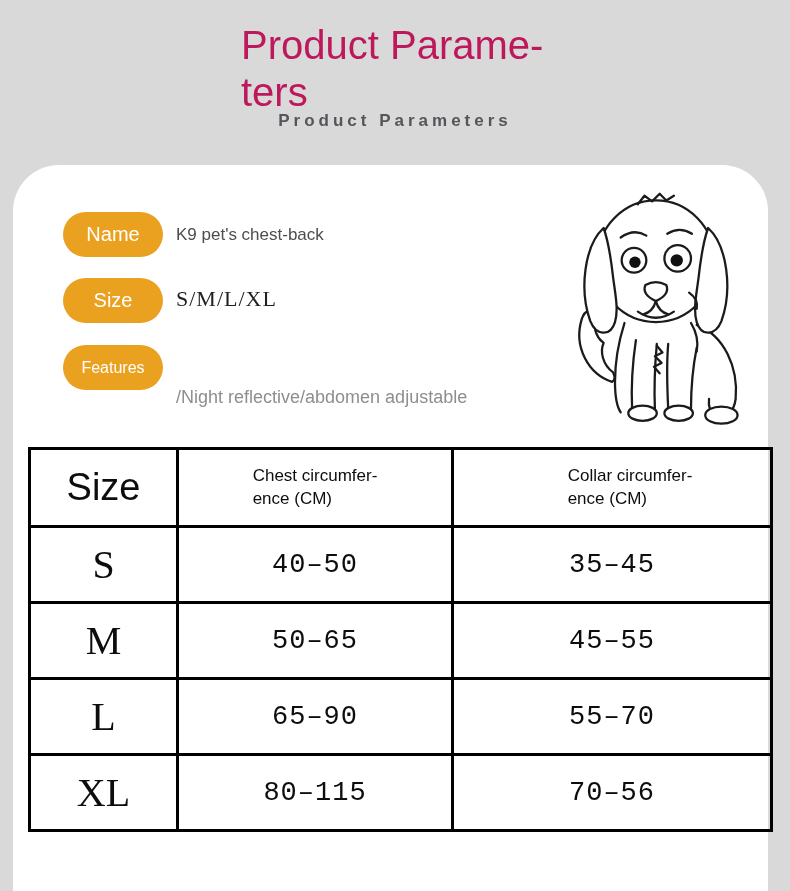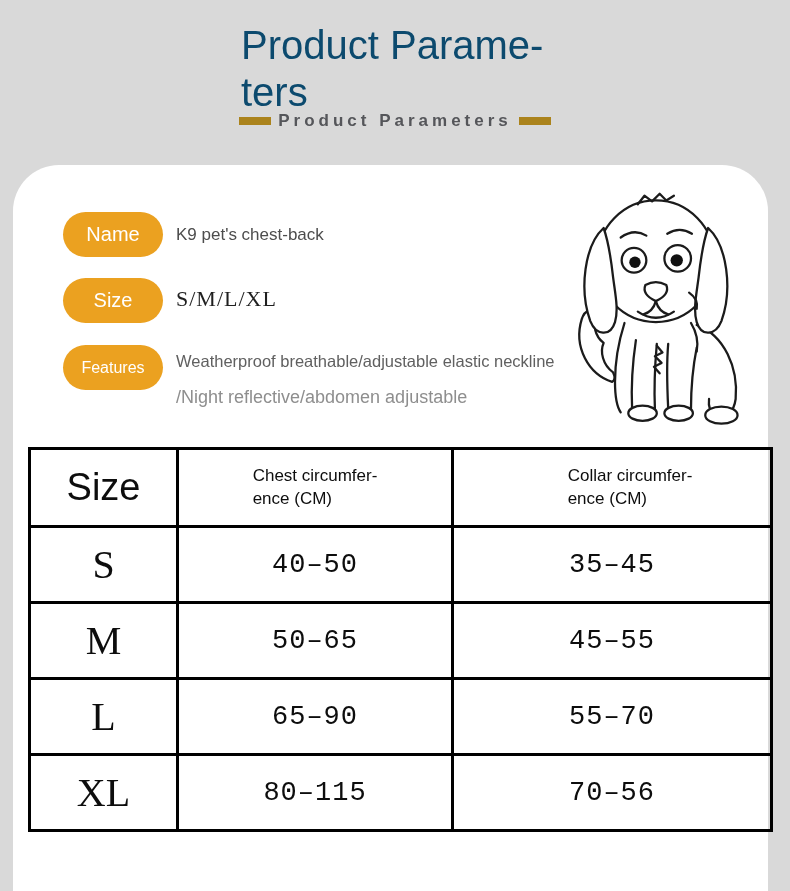--- a/index.html
+++ b/index.html
@@ -5,25 +5,25 @@
   html,body{margin:0;padding:0;}
   body{
     width:790px;height:891px;position:relative;overflow:hidden;
     background:#d9d9d9;
     font-family:"Liberation Sans",sans-serif;
   }
   
   .page-title{
     position:absolute;left:241px;top:22px;width:540px;
     font-size:40px;line-height:1.18;font-weight:400;
-    color:#0c4a6e;white-space:pre-line;margin:0;
+    color:#be185d;white-space:pre-line;margin:0;
   }
   .subtitle-row{
     position:absolute;left:0;top:108px;width:790px;height:26px;
-    display:flex;justify-content:center;align-items:center;gap:7px;
+    display:flex;justify-content:center;align-items:center;gap:7px;flex-direction:column;
   }
   .subtitle-dash{width:32px;height:8px;background:#ab831c;display:inline-block;}
   .subtitle-text{
     font-size:17px;font-weight:bold;letter-spacing:4px;color:#55565a;
     white-space:nowrap;
   }
   
   .card{
     position:absolute;left:13px;top:165px;width:755px;height:838px;
     background:#ffffff;border-radius:46px;
@@ -92,21 +92,20 @@
   <div class="spec-value value-name">K9 pet's chest-back</div>
 
   <div class="spec-badge badge-size">
     <span>Size</span>
   </div>
   <div class="spec-value value-size">S/M/L/XL</div>
 
   <div class="spec-badge badge-features">
     <span>Features</span>
   </div>
-  <div class="spec-value value-features1">Weatherproof breathable/adjustable elastic neckline</div>
   <div class="spec-value value-features2">/Night reflective/abdomen adjustable</div>
 
   <svg class="dog-art" viewBox="0 0 200 260" xmlns="http://www.w3.org/2000/svg" aria-hidden="true">
 
     <path class="filled" d="M57,212 C32,204 16,175 25,146 C28,136 38,132 41,141 C36,152 39,164 48,171 C44,180 47,194 58,202 C60,206 60,210 57,212 Z"></path>
 
     <path class="filled" d="M146,152 C175,163 190,197 187,230 C185,245 176,252 166,247 C160,244 158,238 159,230"></path>
     <ellipse class="filled" cx="172" cy="247" rx="17" ry="9"></ellipse>
 
     <path d="M70,150 C63,172 60,192 60,212 C60,228 62,238 66,244"></path>

